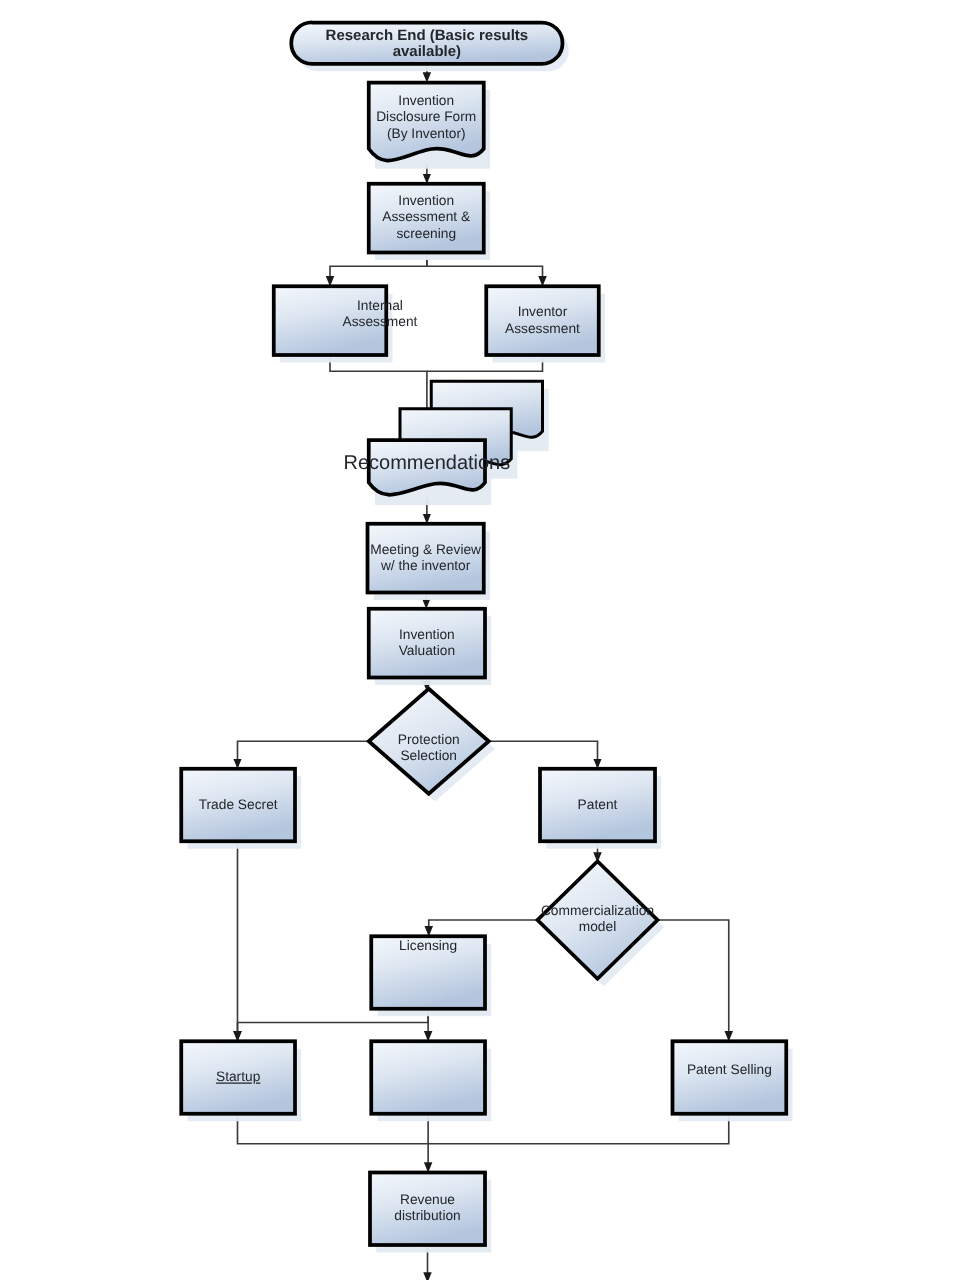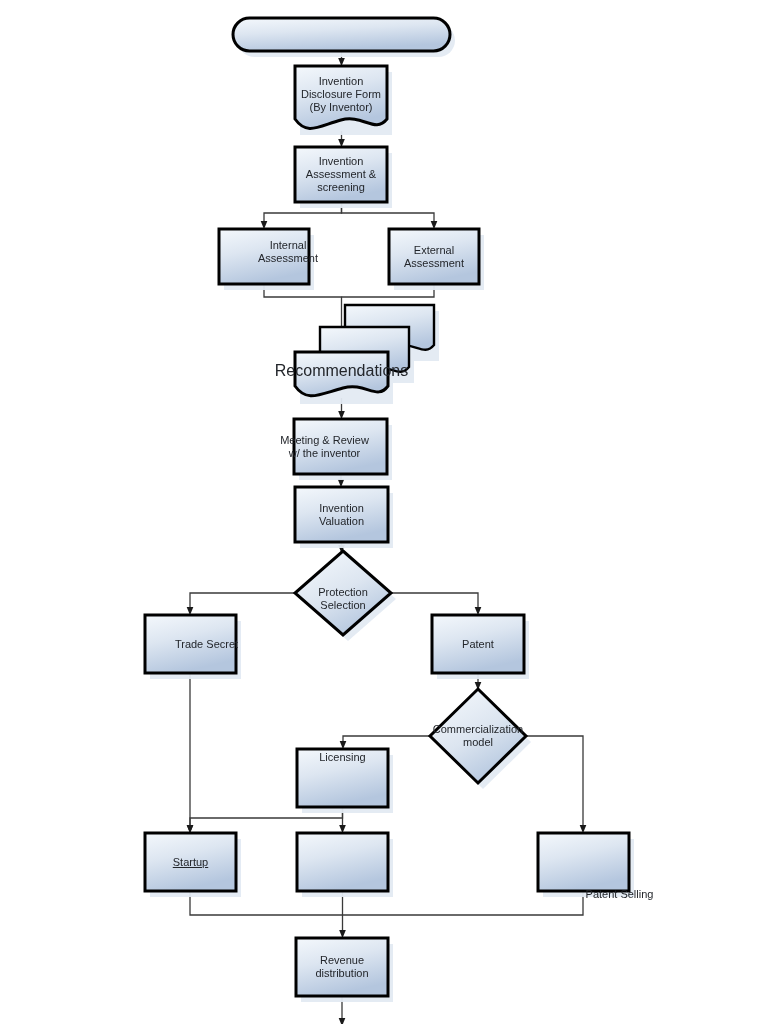--- a/index.html
+++ b/index.html
@@ -138,56 +138,57 @@
 
     <polygon points="478,689 526,736 478,783 430,736" fill="url(#nodeGradDiamond)" stroke="#000000" stroke-width="3"></polygon>
 
     <rect x="297" y="749" width="91" height="58" fill="url(#nodeGrad)" stroke="#000000" stroke-width="3"></rect>
     <rect x="145" y="833" width="91" height="58" fill="url(#nodeGrad)" stroke="#000000" stroke-width="3"></rect>
     <rect x="297" y="833" width="91" height="58" fill="url(#nodeGrad)" stroke="#000000" stroke-width="3"></rect>
     <rect x="538" y="833" width="91" height="58" fill="url(#nodeGrad)" stroke="#000000" stroke-width="3"></rect>
     <rect x="296" y="938" width="92" height="58" fill="url(#nodeGrad)" stroke="#000000" stroke-width="3"></rect>
   </svg>
 
+  <div class="node-label terminal-label" style="left:233px; top:18px; width:217px; height:33px;">Research End (Basic results available)</div>
 
   <div class="node-label" style="left:295px; top:66px; width:92px; height:56px;">Invention
 Disclosure Form
 (By Inventor)</div>
 
   <div class="node-label" style="left:295px; top:147px; width:92px; height:55px;">Invention
 Assessment &amp;
 screening</div>
 
-  <div class="node-label" style="left:219px; top:229px; width:90px; height:45px;padding-left:24px;">Internal
+  <div class="node-label" style="left:235px; top:229px; width:90px; height:45px;padding-left:24px;">Internal
 Assessment</div>
 
-  <div class="node-label" style="left:389px; top:229px; width:90px; height:55px;">External
+  <div class="node-label" style="left:389px; top:229px; width:90px; height:55px;">Inventor
 Assessment</div>
 
   <div class="node-label doc-label" style="left:288px; top:354px; width:107px; height:32px;">Recommendations</div>
 
-  <div class="node-label" style="left:278px; top:419px; width:93px; height:55px;">Meeting &amp; Review
+  <div class="node-label" style="left:294px; top:419px; width:93px; height:55px;">Meeting &amp; Review
 w/ the inventor</div>
 
   <div class="node-label" style="left:295px; top:487px; width:93px; height:55px;">Invention
 Valuation</div>
 
   <div class="node-label" style="left:295px; top:572px; width:96px; height:54px;">Protection
 Selection</div>
 
-  <div class="node-label" style="left:145px; top:615px; width:91px; height:58px;padding-left:16px;">Trade Secret</div>
+  <div class="node-label" style="left:145px; top:615px; width:91px; height:58px;">Trade Secret</div>
 
   <div class="node-label" style="left:432px; top:615px; width:92px; height:58px;">Patent</div>
 
   <div class="node-label" style="left:424px; top:712px; width:108px; height:48px;">Commercialization
 model</div>
 
   <div class="node-label" style="left:297px; top:728px; width:91px; height:58px;">Licensing</div>
 
   <div class="node-label" style="left:145px; top:833px; width:91px; height:58px;text-decoration:underline;">Startup</div>
 
 
-  <div class="node-label" style="left:538px; top:865px; width:91px; height:58px;padding-left:36px;">Patent Selling</div>
+  <div class="node-label" style="left:538px; top:827px; width:91px; height:58px;">Patent Selling</div>
 
   <div class="node-label" style="left:296px; top:938px; width:92px; height:58px;border-radius:23px;">Revenue
 distribution</div>
 
 </div>
 
 </body></html>

